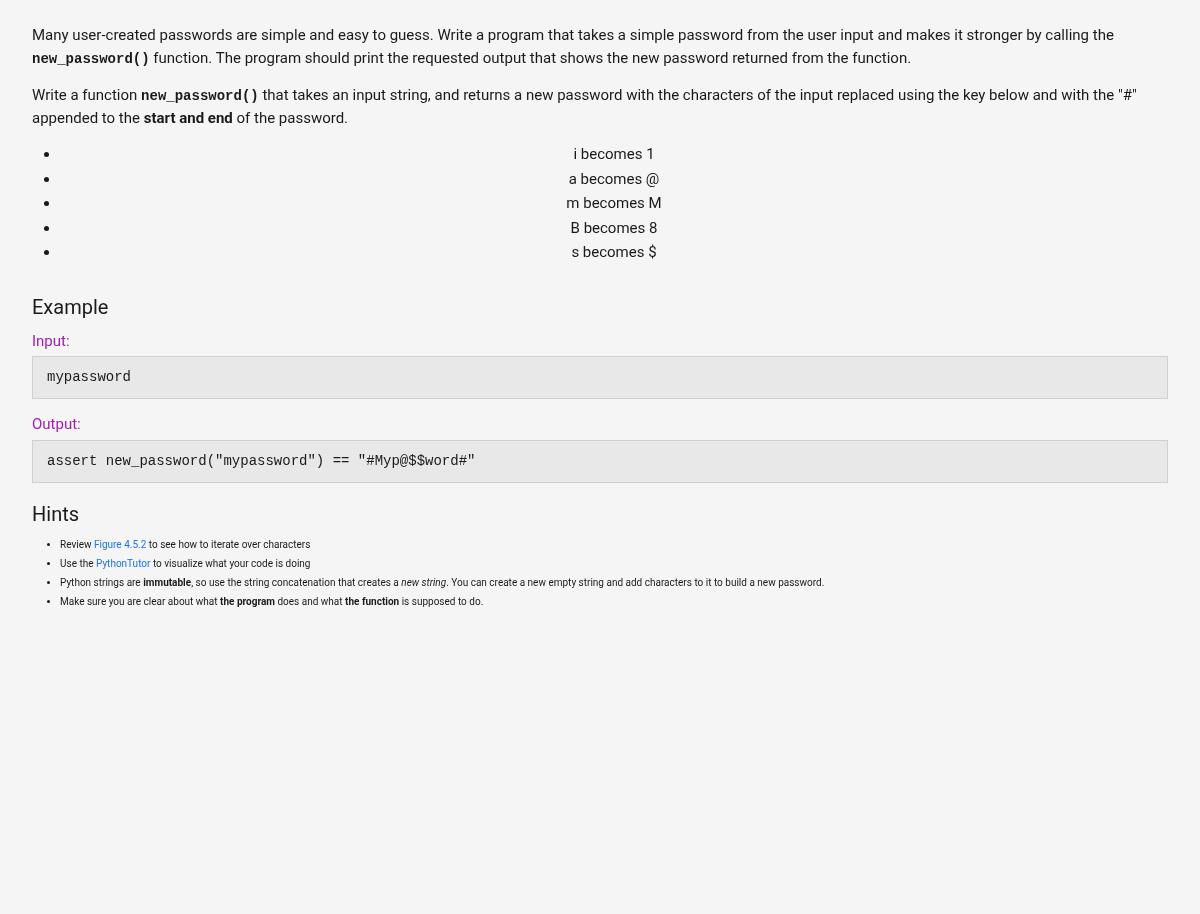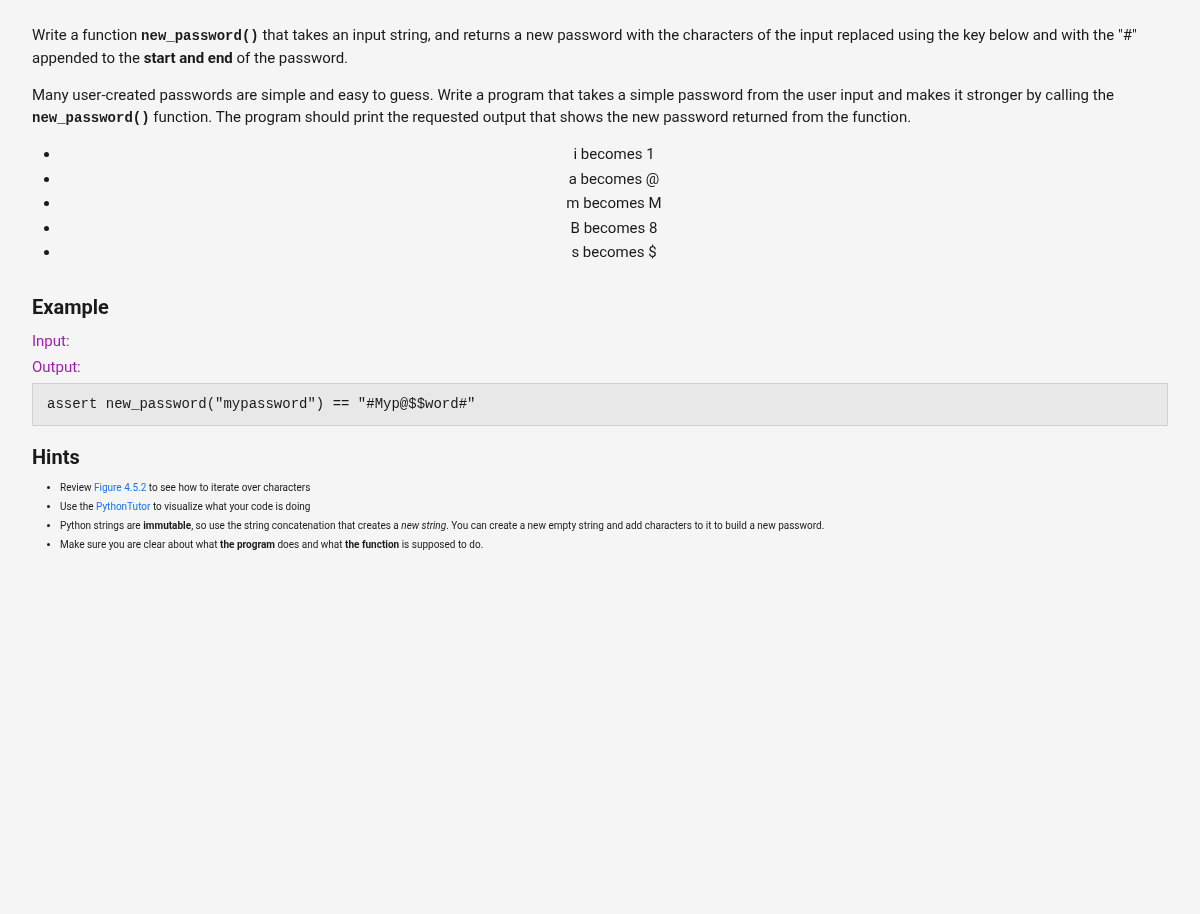--- a/index.html
+++ b/index.html
@@ -45,21 +45,21 @@
       text-align: center;
     }
 
     .bullet-list li {
       margin-bottom: 2px;
       font-size: 15px;
     }
 
     .section-heading {
       font-size: 20px;
-      font-weight: 700;
+      font-weight: 400;
       margin-bottom: 8px;
       color: #1a1a1a;
     }
 
     .label {
       margin-bottom: 4px;
       font-size: 15px;
       color: #a21caf;
     }
 
@@ -88,40 +88,41 @@
     .hint-list li {
       margin-bottom: 4px;
       font-size: 10px;
     }
   </style>
 </head>
 <body>
 
 <div class="section">
   <p class="paragraph">
-    <span>Write a function </span><span class="code-inline">new_password()</span><span> that takes an input string, and returns a new password with the characters of the input replaced using the key below and with the "#" appended to the </span><strong class="bold">start and end</strong><span> of the password.</span>
+    <span>Many user-created passwords are simple and easy to guess. Write a program that takes a simple password from the user input and makes it stronger by calling the </span><span class="code-inline">new_password()</span><span> function. The program should print the requested output that shows the new password returned from the function.</span>
   </p>
 
   <p class="paragraph">
-    <span>Many user-created passwords are simple and easy to guess. Write a program that takes a simple password from the user input and makes it stronger by calling the </span><span class="code-inline">new_password()</span><span> function. The program should print the requested output that shows the new password returned from the function.</span>
+    <span>Write a function </span><span class="code-inline">new_password()</span><span> that takes an input string, and returns a new password with the characters of the input replaced using the key below and with the "#" appended to the </span><strong class="bold">start and end</strong><span> of the password.</span>
   </p>
 
   <ul class="bullet-list">
     <li><span>i becomes 1</span></li>
     <li><span>a becomes @</span></li>
     <li><span>m becomes M</span></li>
     <li><span>B becomes 8</span></li>
     <li><span>s becomes $</span></li>
   </ul>
 </div>
 
 <div class="section">
   <h2 class="section-heading">Example</h2>
 
   <p class="label">Input:</p>
+  <div class="code-block">mypassword</div>
 
   <p class="label">Output:</p>
 
 
   <div class="code-block">assert new_password("mypassword") == "#Myp@$$word#"</div>
 </div>
 
 <div class="section">
   <h2 class="section-heading">Hints</h2>
 

